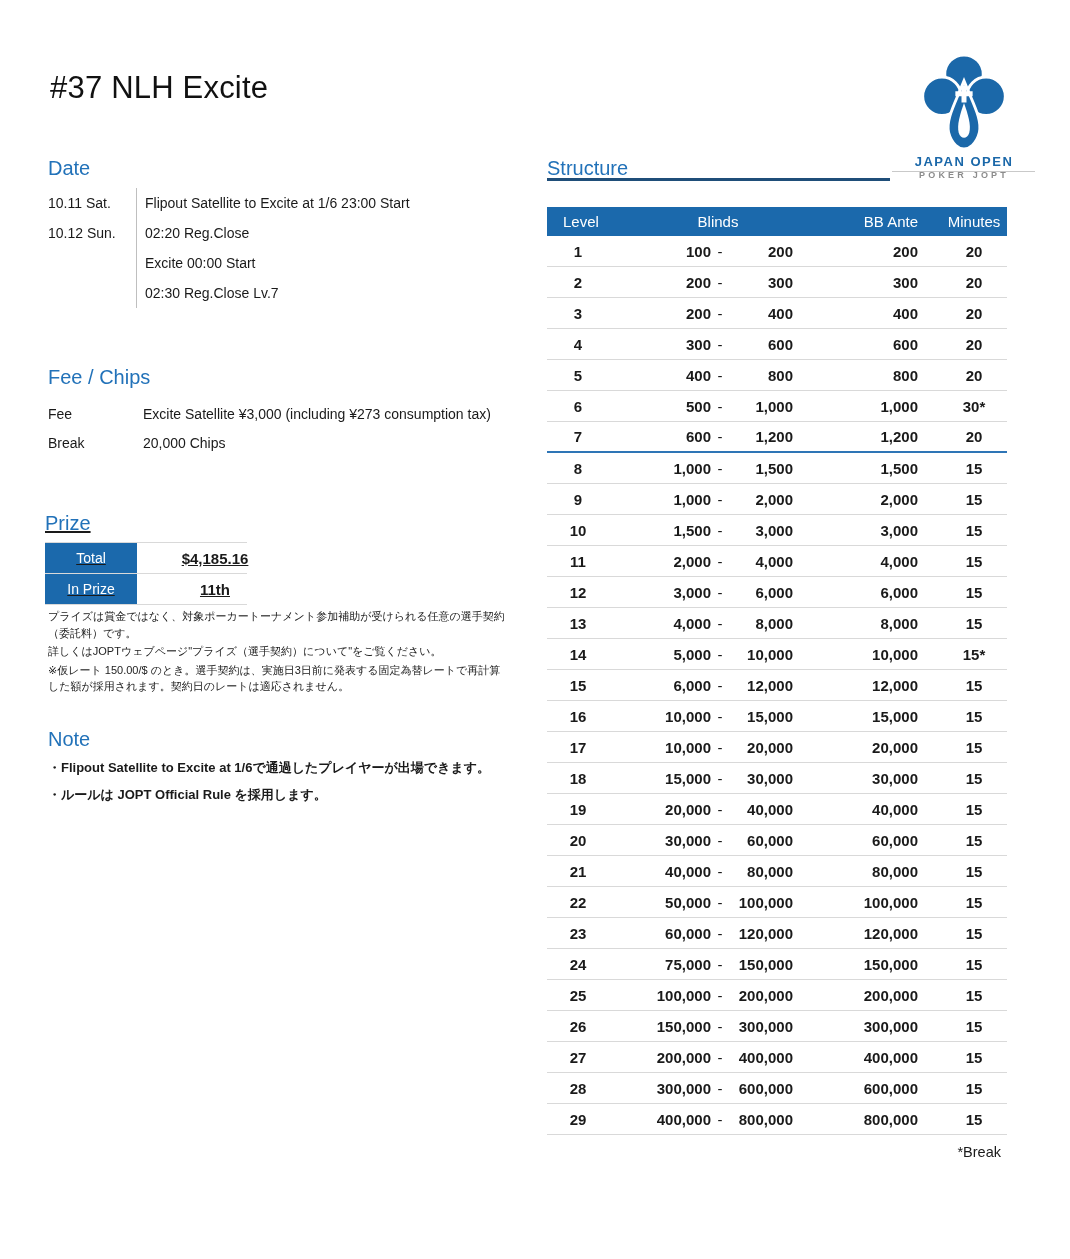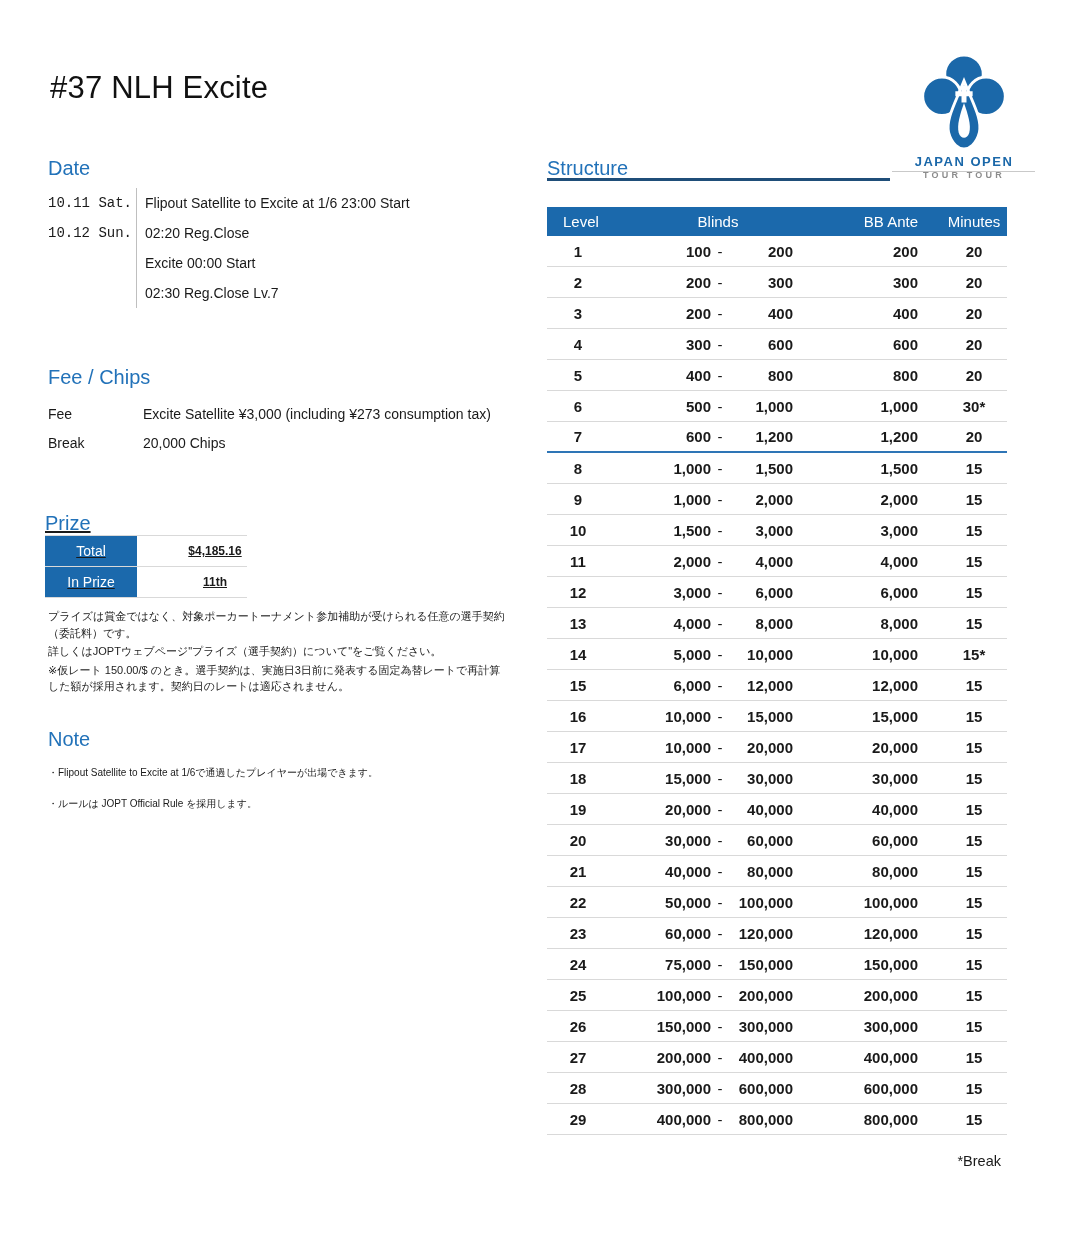--- a/index.html
+++ b/index.html
@@ -18,85 +18,85 @@
   #logo svg{display:block;margin:0 auto;}
   .logo-main{font-size:13px;font-weight:bold;color:#1B68A9;letter-spacing:1.5px;margin-top:2px;}
   .logo-sub{font-size:9px;font-weight:bold;color:#8C8C8C;letter-spacing:3.2px;margin-top:1px;}
 
   
   .sec-heading{font-size:20px;color:#2272B9;}
 
   
   #date-section{left:48px;top:157px;width:462px;}
   .date-grid{margin-top:8px;display:grid;grid-template-columns:88px 1fr;}
-  .date-day{height:30px;display:flex;align-items:center;font-size:14px;font-family:Liberation Mono, monospace;}
+  .date-day{height:30px;display:flex;align-items:center;font-size:14px;}
   .date-desc{height:30px;display:flex;align-items:center;font-size:14px;
              border-left:1px solid #BFBFBF;padding-left:8px;text-align:center;}
 
   
   #fee-section{left:48px;top:366px;width:462px;}
   .fee-grid{margin-top:10px;display:grid;grid-template-columns:95px 1fr;}
   .fee-label,.fee-value{height:29px;display:flex;align-items:center;font-size:14px;}
 
   
   #prize-section{left:45px;top:512px;width:202px;text-decoration:underline;}
-  .prize-table{border-top:1px solid #D9D9D9;}
+  .prize-table{margin-top:7px;border-top:1px solid #D9D9D9;}
   .prize-row{display:grid;grid-template-columns:92px 110px;border-bottom:1px solid #D9D9D9;}
   .prize-label{height:30px;background:#1B69AC;color:#ffffff;font-size:14px;
                display:flex;align-items:center;justify-content:center;}
-  .prize-value{height:30px;font-size:12px;font-weight:bold;
+  .prize-value{height:30px;font-size:15px;font-weight:bold;
                display:flex;align-items:center;justify-content:center;padding-left:46px;}
 
   
   #prize-notes{left:48px;top:608px;width:462px;font-size:11px;line-height:1.5;color:#222;}
   #prize-notes p{margin:0 0 2px 0;}
 
   
   #note-section{left:48px;top:728px;width:452px;}
-  .note-item{font-size:10px;line-height:1.65;margin-top:14px;}
+  .note-item{font-size:13px;line-height:1.65;margin-top:6px;font-weight:bold;}
 
   
   #structure-section{left:547px;top:157px;width:460px;}
   #structure-line-navy{top:21px;left:0;width:343px;height:3px;background:#1F4E79;}
   #structure-line-gray{top:14px;left:345px;width:143px;height:1px;background:#C9C9C9;}
   .struct-header{margin-top:27px;height:29px;background:#1B69AC;color:#fff;font-size:15px;
                  display:grid;grid-template-columns:62px 188px 126px 84px;align-items:center;}
   .sh-level{padding-left:16px;}
   .sh-blinds{text-align:center;padding-left:30px;}
   .sh-ante{text-align:right;padding-right:5px;}
   .sh-min{text-align:center;padding-left:18px;}
   .struct-row{height:30px;display:grid;grid-template-columns:62px 102px 18px 68px 126px 84px;
               align-items:center;font-size:15px;font-weight:bold;border-bottom:1px solid #D9D9D9;}
   .struct-row.regclose{border-bottom:2px solid #2E75B6;height:29px;}
   .sc-level{text-align:center;}
   .sc-sb{text-align:right;}
   .sc-dash{text-align:center;font-weight:normal;}
   .sc-bb{text-align:right;padding-right:4px;}
   .sc-ante{text-align:right;padding-right:5px;}
   .sc-min{text-align:center;padding-left:18px;}
-  .break-note{margin-top:18px;text-align:right;padding-right:6px;font-size:14.5px;}
+  .break-note{margin-top:9px;text-align:right;padding-right:6px;font-size:14.5px;}
 </style>
 </head>
 <body>
 
 <div class="abs" id="page-title">#37 NLH Excite</div>
 
 <div class="abs" id="logo">
   <svg width="96" height="100" viewBox="0 0 100 104">
     <g fill="#1B68A9" stroke="#ffffff" stroke-width="3">
       <circle cx="50" cy="23" r="20"></circle>
       <circle cx="27" cy="46" r="20"></circle>
       <circle cx="73" cy="46" r="20"></circle>
       <path d="M50 30 C40 55 31 70 34 84 C37 96 45 101 50 101 C55 101 63 96 66 84 C69 70 60 55 50 30 Z"></path>
     </g>
     <path d="M50 53 C45.5 66 42.5 76 44.5 84 C46.5 91 53.5 91 55.5 84 C57.5 76 54.5 66 50 53 Z" fill="#ffffff"></path>
     <path d="M47.4 34.5 h5.2 v6.4 h6.4 v5.2 h-6.4 v6.4 h-5.2 v-6.4 h-6.4 v-5.2 h6.4 Z" fill="#ffffff"></path>
   </svg>
   <div class="logo-main">JAPAN OPEN</div>
-  <div class="logo-sub">TOUR TOUR</div>
+  <div class="logo-sub">POKER JOPT</div>
 </div>
 
 <div class="abs" id="date-section">
   <div class="sec-heading">Date</div>
   <div class="date-grid">
 
       <div class="date-day">10.11 Sat.</div>
       <div class="date-desc">Flipout Satellite to Excite at 1/6 23:00 Start</div>
 
       <div class="date-day">10.12  Sun.</div>

